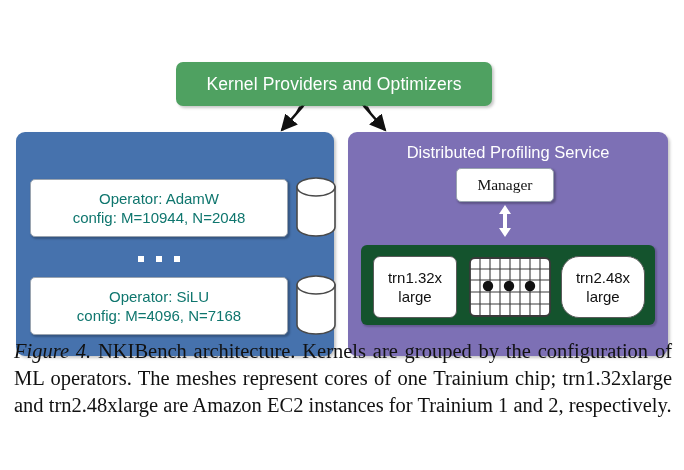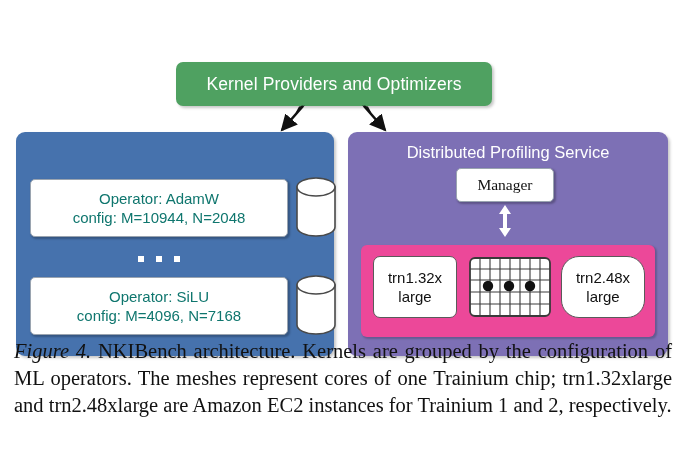--- a/index.html
+++ b/index.html
@@ -161,22 +161,22 @@
     width: 18px;
     height: 34px;
   }
 
   
   #instances-container {
     position: absolute;
     left: 13px;
     top: 113px;
     width: 294px;
-    height: 92px;
-    background: #ec4899;
+    height: 80px;
+    background: #14532d;
     border-radius: 6px;
     box-shadow: 1.5px 1.5px 2px rgba(0,0,0,0.2);
     box-sizing: border-box;
   }
   .instance-box {
     position: absolute;
     top: 11px;
     width: 84px;
     height: 62px;
     background: #ffffff;

